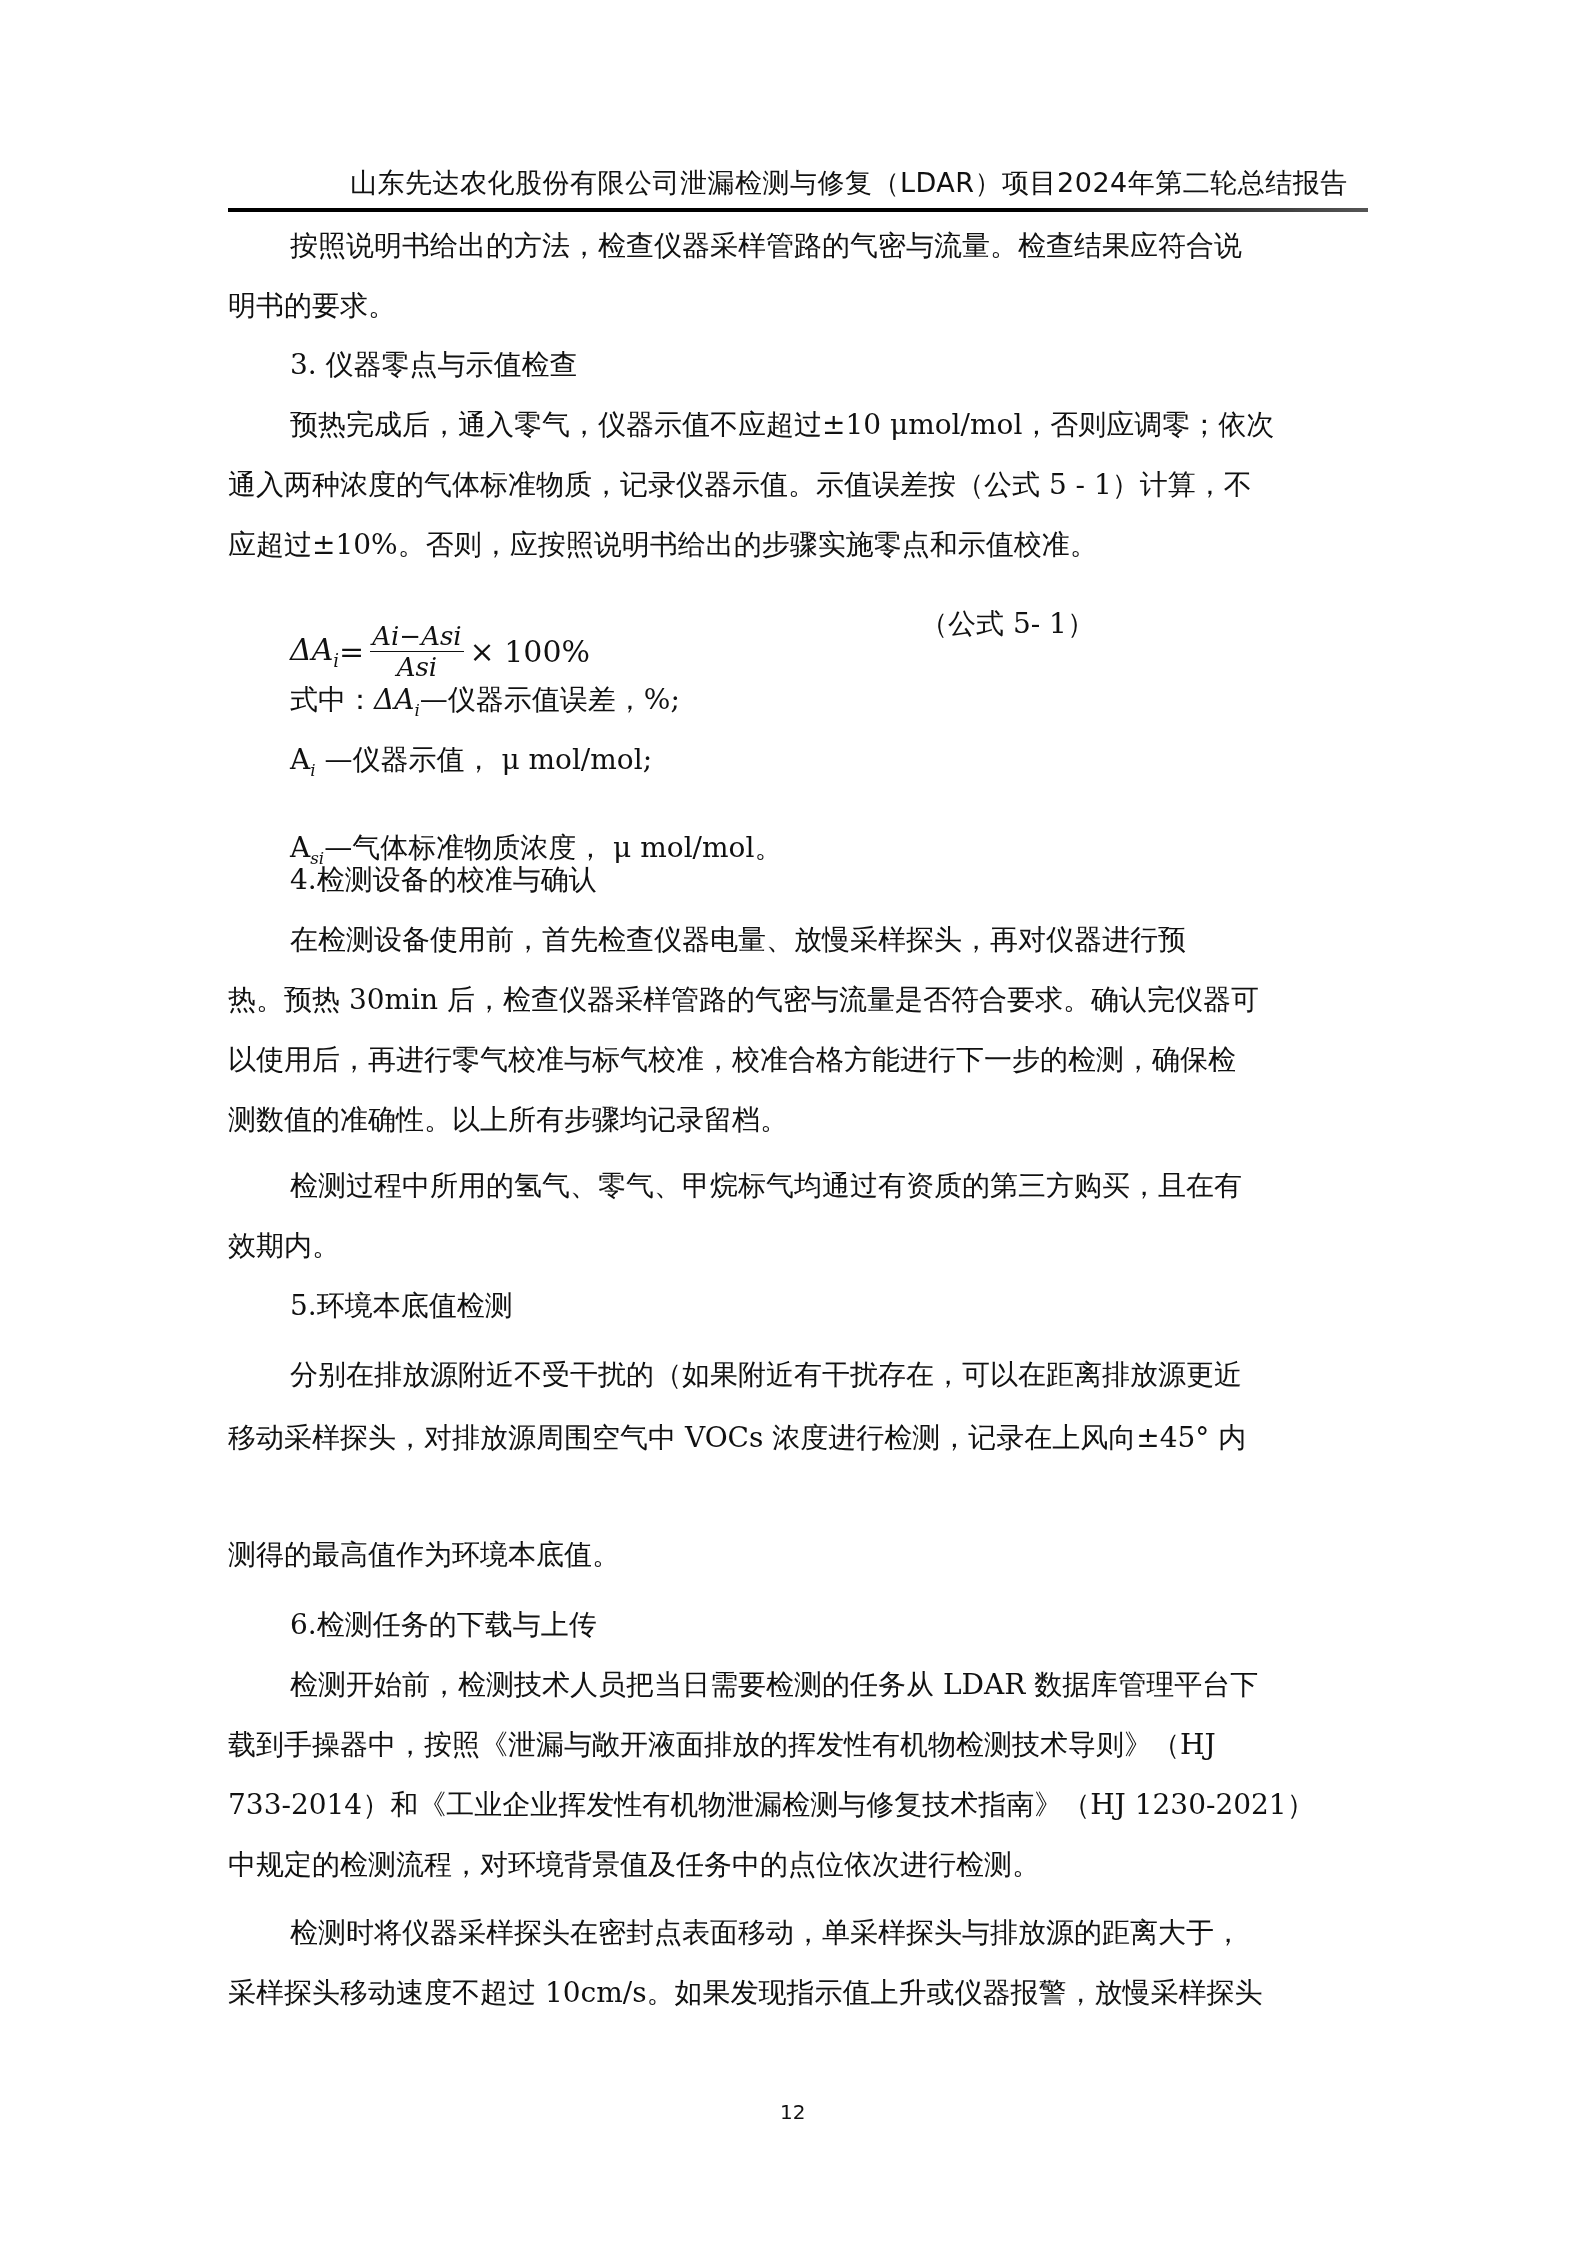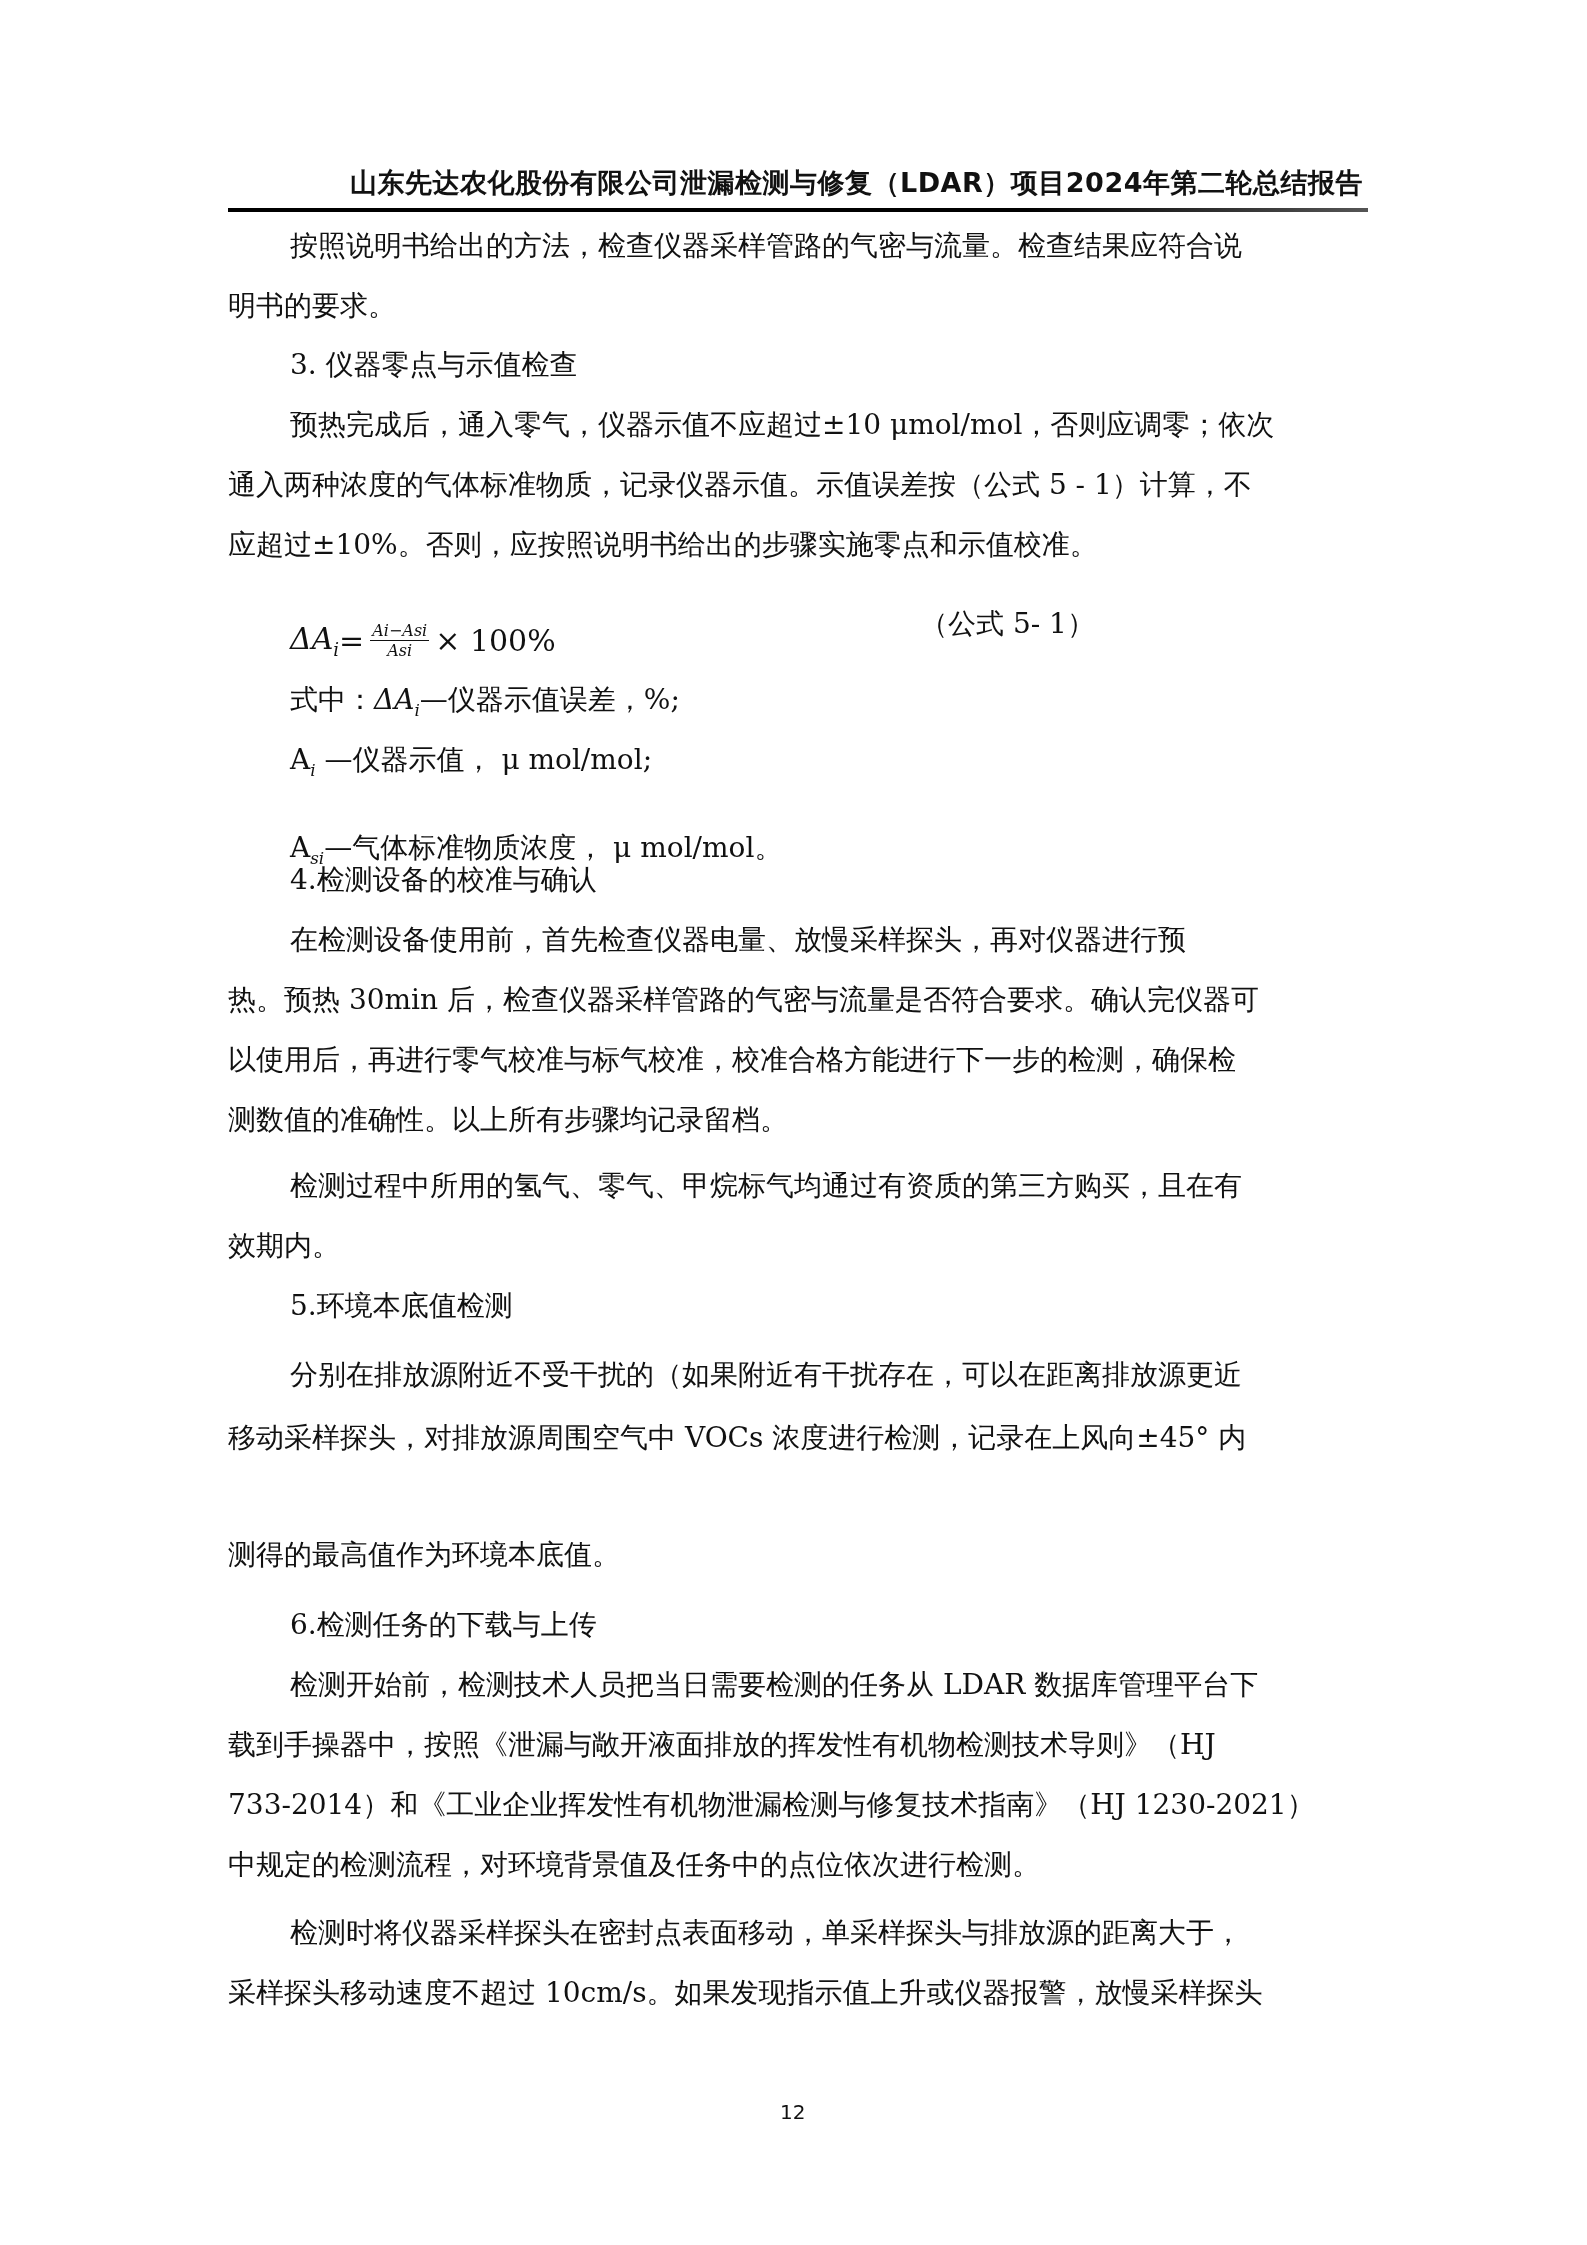--- a/index.html
+++ b/index.html
@@ -1,27 +1,27 @@
 <!DOCTYPE html>
 <html><head>
 <meta charset="utf-8">
 <style>
   html, body { margin: 0; padding: 0; background: #ffffff; }
   body { width: 1587px; height: 2245px; position: relative; overflow: hidden;
          font-family: "DejaVu Serif", "Liberation Serif", serif; color: #111; }
   .page { position: absolute; left: 0; top: 0; width: 1587px; height: 2245px; }
-  .header-title { position: absolute; left: 350px; top: 165px; font-size: 27px; font-weight: bold;
+  .header-title { position: absolute; left: 350px; top: 165px; font-size: 27px; font-weight: normal;
                   font-family: "DejaVu Sans", "Liberation Sans", sans-serif; letter-spacing: 0.5px; white-space: nowrap; }
   .header-rule { position: absolute; left: 228px; top: 208px; width: 1140px; height: 4px;
                  background: linear-gradient(to right, #000 0%, #000 70%, #555 100%); }
   .line { position: absolute; left: 228px; width: 1180px; font-size: 28px; white-space: nowrap; line-height: 40px; }
   .indent { left: 290px; }
   .heading { left: 290px; }
   .formula { position: absolute; left: 290px; top: 605px; font-size: 30px; font-family: "DejaVu Serif", serif; display: flex; align-items: center; margin-top: 16px; }
-  .frac { display: inline-flex; flex-direction: column; align-items: center; font-size: 16px; font-style: italic; margin: 0 6px; }
+  .frac { display: inline-flex; flex-direction: column; align-items: center; font-size: 26px; font-style: italic; margin: 0 6px; }
   .frac .num { border-bottom: 1.5px solid #111; padding: 0 2px; }
   .formula-label { position: absolute; left: 920px; top: 605px; font-size: 28px; }
   i.v { font-style: italic; }
   sub { font-size: 60%; font-style: italic; }
   .page-number { position: absolute; left: 780px; top: 2100px; font-size: 20px;
                  font-family: "DejaVu Sans", "Liberation Sans", sans-serif; }
 </style>
 </head>
 <body>
 

